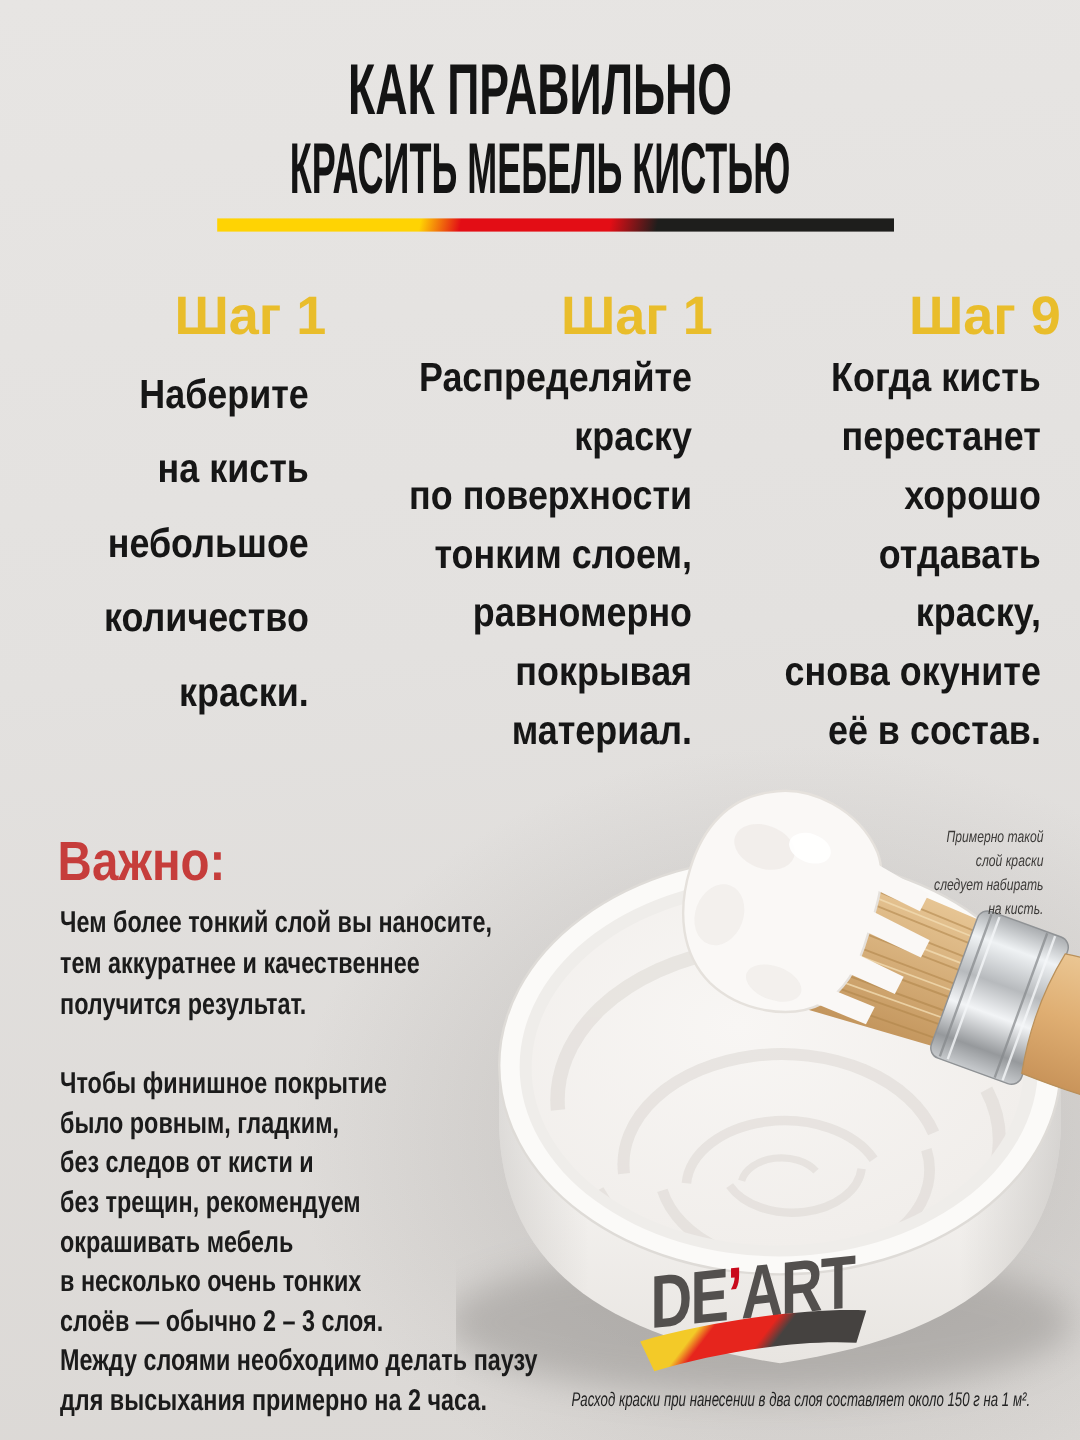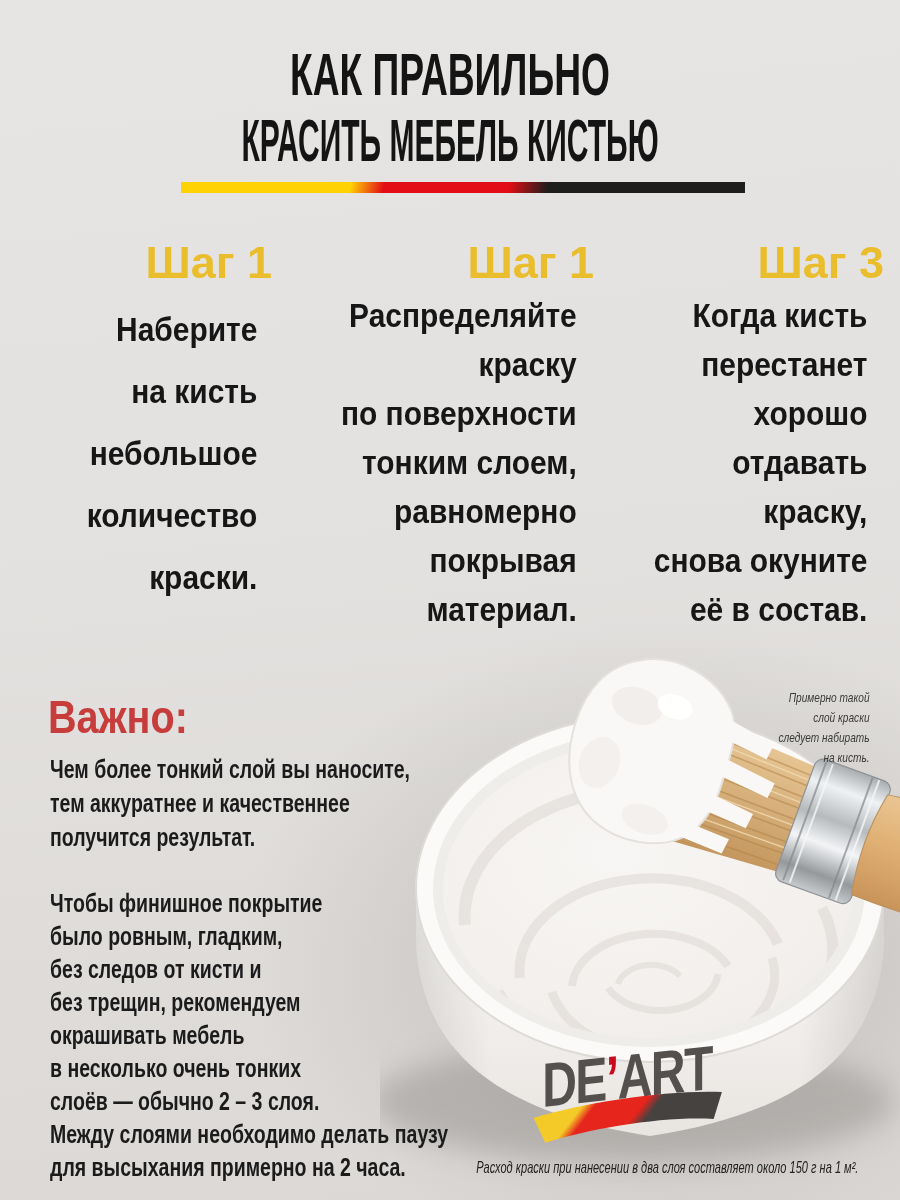--- a/index.html
+++ b/index.html
@@ -67,21 +67,21 @@
     <div class="step-heading">Шаг 1</div>
     <div class="step-text">Распределяйте
 краску
 по поверхности
 тонким слоем,
 равномерно
 покрывая
 материал.</div>
   </div>
   <div class="step s3">
-    <div class="step-heading">Шаг 3</div>
+    <div class="step-heading">Шаг 9</div>
     <div class="step-text">Когда кисть
 перестанет
 хорошо
 отдавать
 краску,
 снова окуните
 её в состав.</div>
   </div>
 
   <div class="important-heading">Важно:</div>

